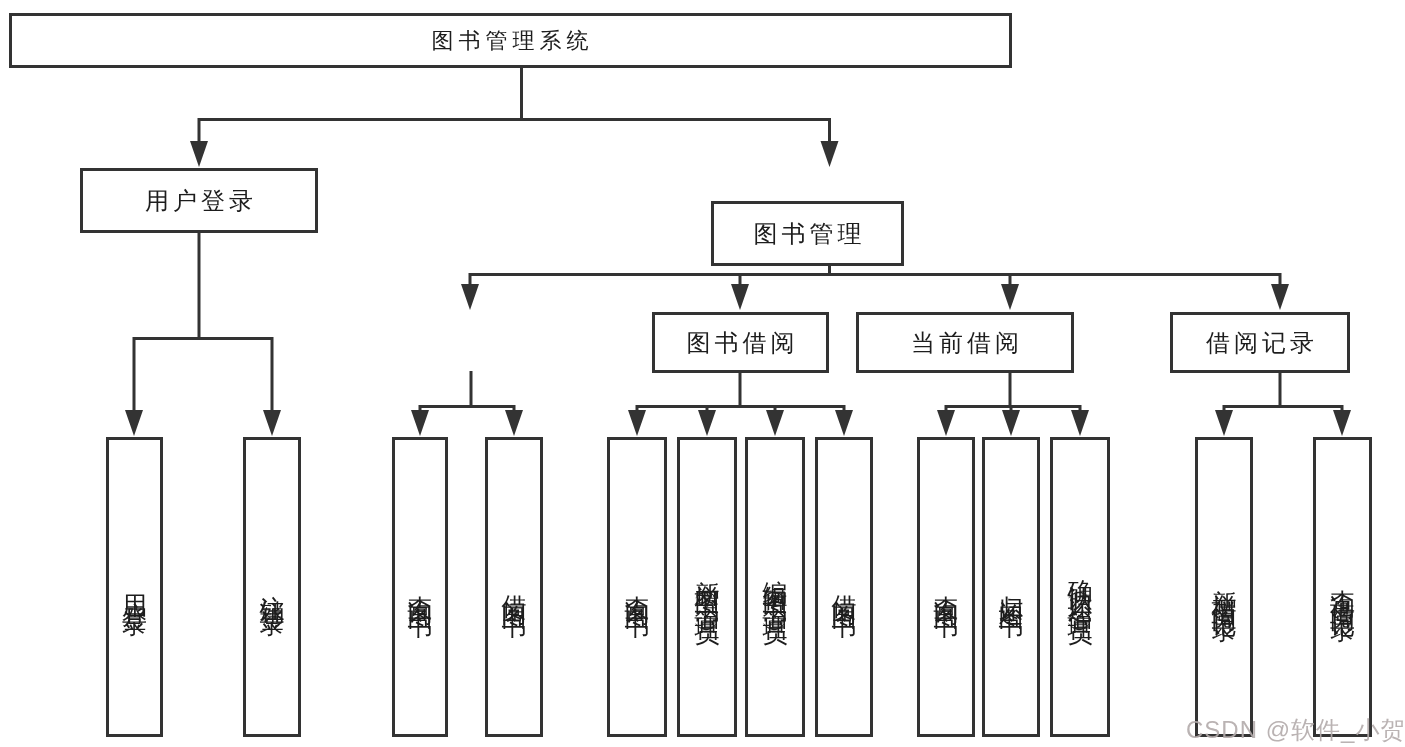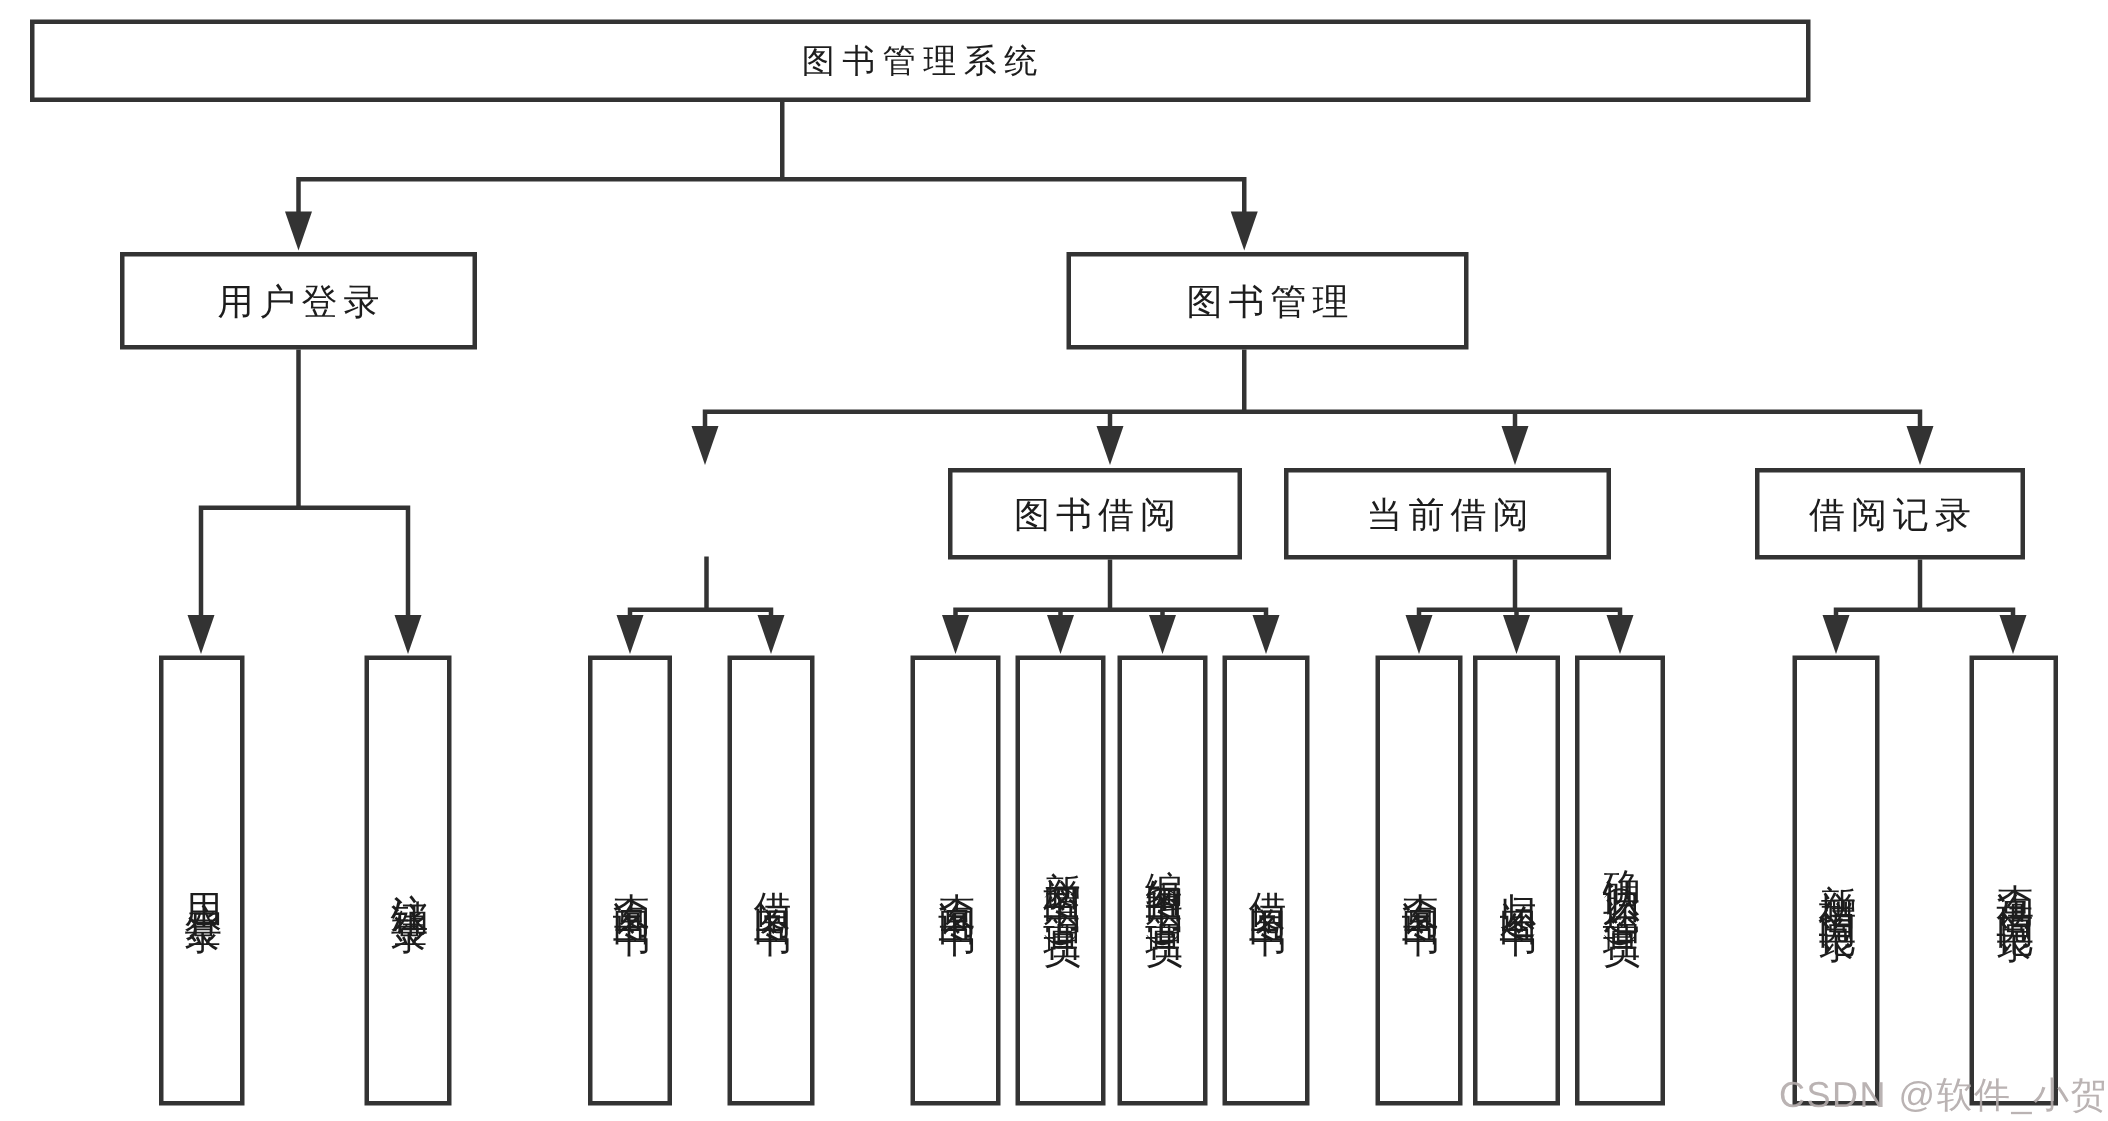--- a/index.html
+++ b/index.html
@@ -31,29 +31,29 @@
     align-items: center;
     justify-content: center;
     z-index: 1;
   }
   .h-label {
     letter-spacing: 4px;
     text-indent: 4px;
     white-space: nowrap;
     color: #1d1d1d;
   }
-  .node-root  { left: 20px;  top: 13px;  width: 1187px; height: 55px; }
+  .node-root  { left: 9px;  top: 13px;  width: 1003px; height: 55px; }
   .node-root .h-label { font-size: 22px; letter-spacing: 5px; }
   .node-l2 { height: 65px; top: 168px; }
   .node-l2 .h-label, .node-l3 .h-label { font-size: 24px; }
   .node-user-login { left: 80px;  width: 238px; }
-  .node-book-mgmt  { left: 711px; width: 268px; }
+  .node-book-mgmt  { left: 711px; width: 193px; margin-top: 33px; }
   .node-l3 { height: 61px; top: 312px; }
   .node-new-book-rec   { left: 363px;  width: 216px; }
-  .node-book-borrow    { left: 632px;  width: 196px; }
+  .node-book-borrow    { left: 652px;  width: 177px; }
   .node-current-borrow { left: 856px;  width: 218px; }
   .node-borrow-record  { left: 1170px; width: 180px; }
   .leaf {
     top: 437px;
     height: 300px;
   }
   .v-label {
     writing-mode: vertical-rl;
     text-orientation: mixed;
     font-size: 25px;

